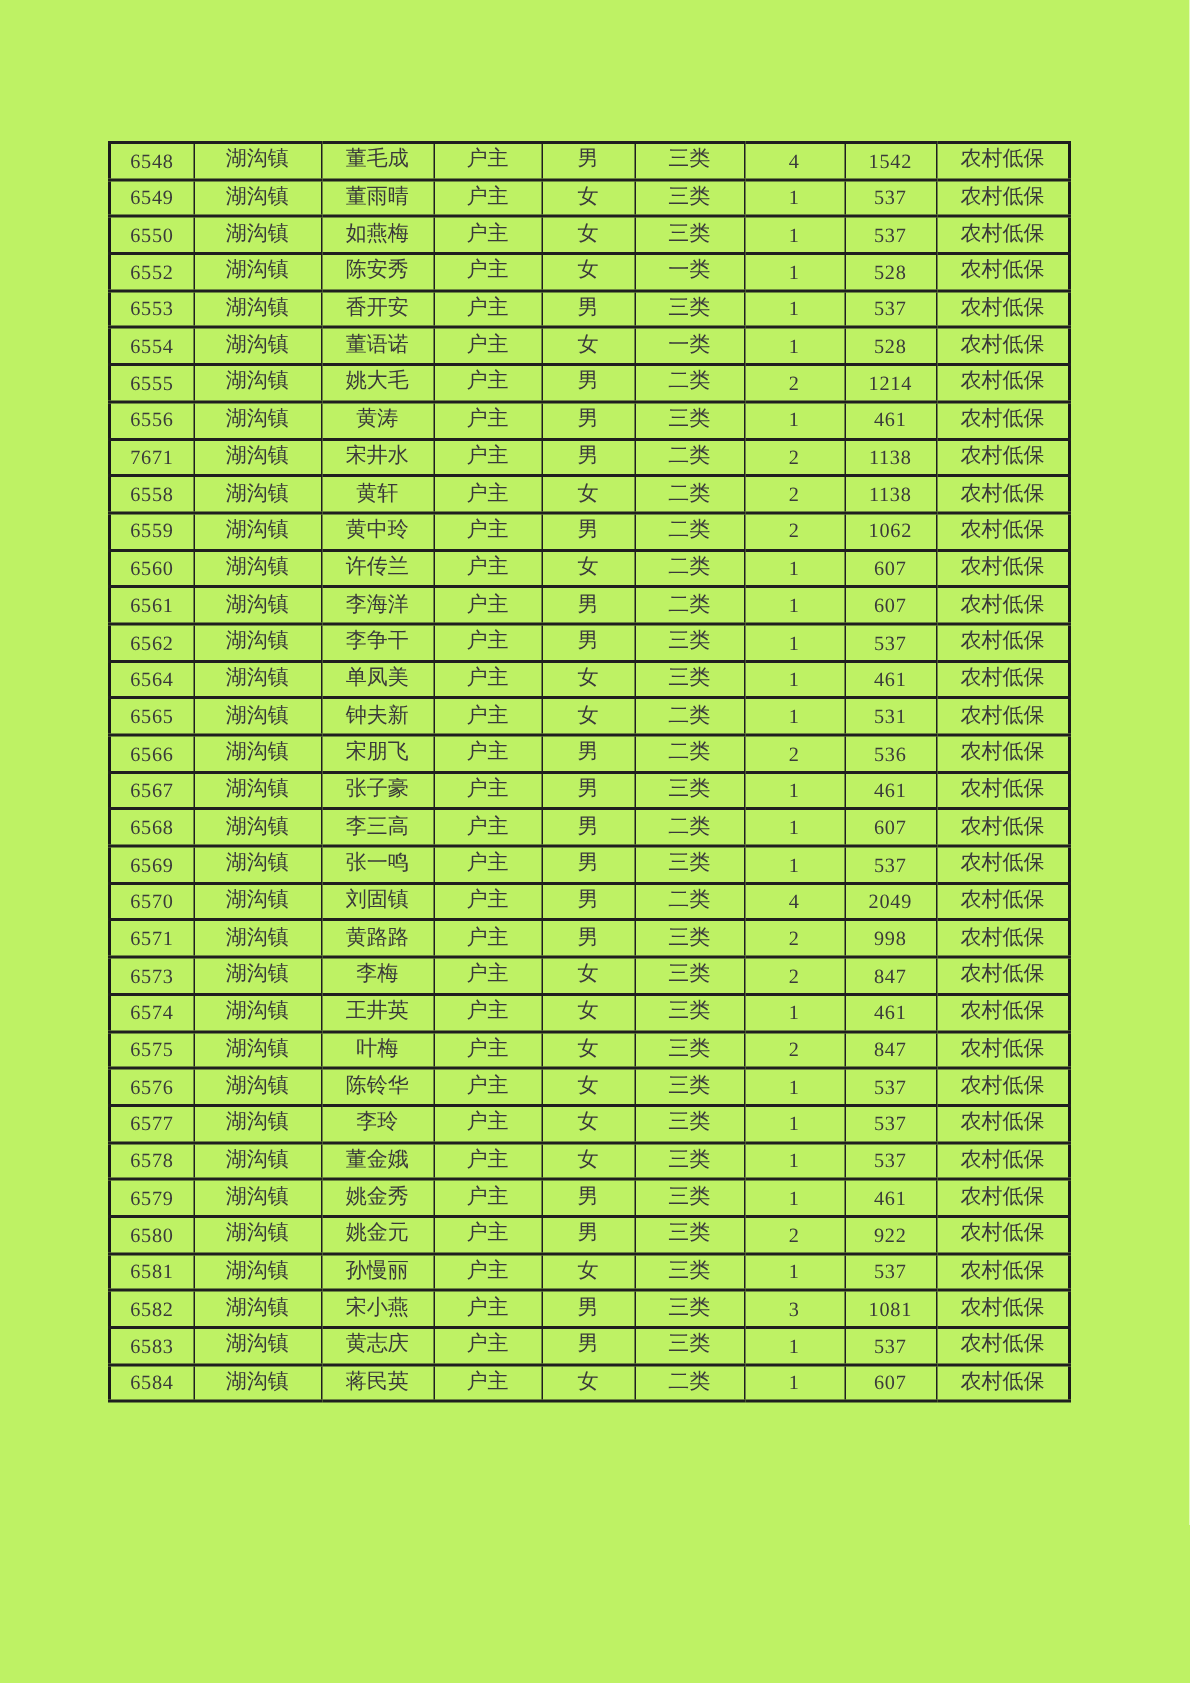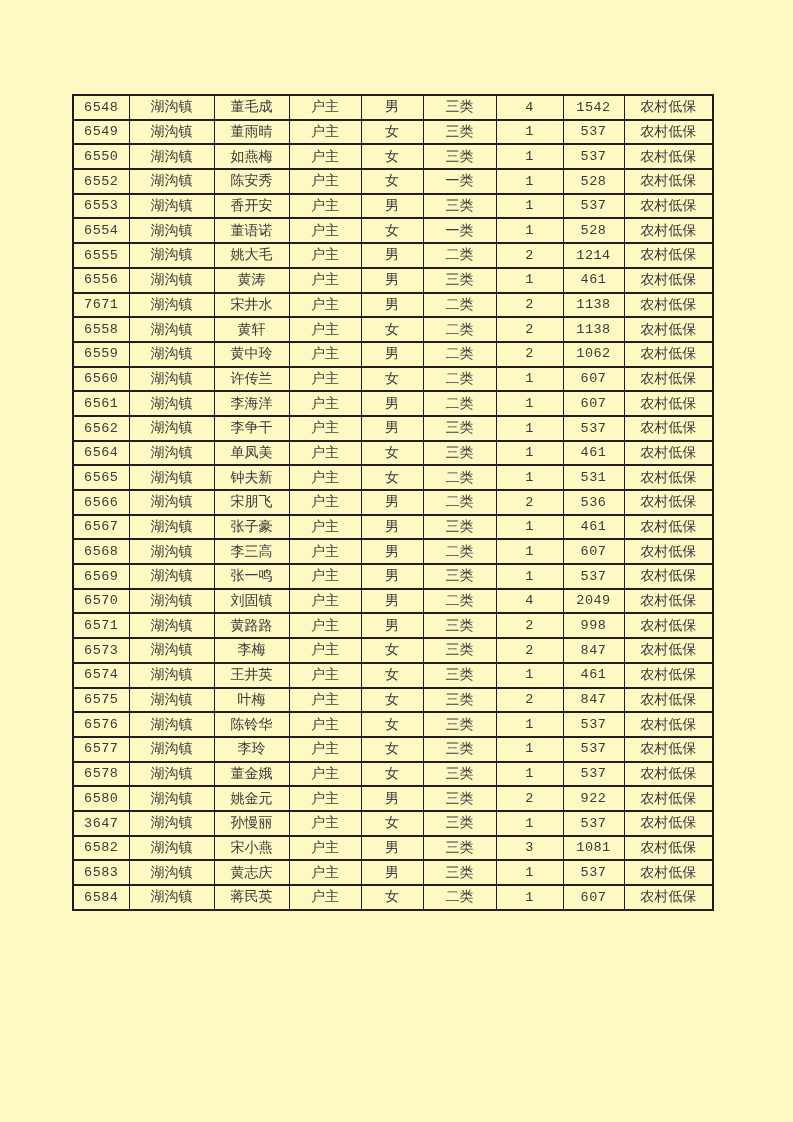--- a/index.html
+++ b/index.html
@@ -4,23 +4,23 @@
 <style>
   html, body {
     margin: 0;
     padding: 0;
     background: #ffffff;
   }
   .page {
     position: relative;
     width: 793px;
     height: 1122px;
-    background: #fef9c3;
+    background: #bef264;
     overflow: hidden;
-    font-family: Liberation Mono, monospace;
+    font-family: Liberation Serif, serif;
   }
   table.roster {
     position: absolute;
     left: 72px;
     top: 94px;
     width: 640px;
     border-collapse: collapse;
     table-layout: fixed;
     border: 2px solid #1a1a1a;
   }
@@ -363,32 +363,43 @@
       <td>湖沟镇</td>
       <td>董金娥</td>
       <td>户主</td>
       <td>女</td>
       <td>三类</td>
       <td class="num">1</td>
       <td class="num">537</td>
       <td>农村低保</td>
     </tr>
         <tr>
+      <td class="num">6579</td>
+      <td>湖沟镇</td>
+      <td>姚金秀</td>
+      <td>户主</td>
+      <td>男</td>
+      <td>三类</td>
+      <td class="num">1</td>
+      <td class="num">461</td>
+      <td>农村低保</td>
+    </tr>
+        <tr>
       <td class="num">6580</td>
       <td>湖沟镇</td>
       <td>姚金元</td>
       <td>户主</td>
       <td>男</td>
       <td>三类</td>
       <td class="num">2</td>
       <td class="num">922</td>
       <td>农村低保</td>
     </tr>
         <tr>
-      <td class="num">3647</td>
+      <td class="num">6581</td>
       <td>湖沟镇</td>
       <td>孙慢丽</td>
       <td>户主</td>
       <td>女</td>
       <td>三类</td>
       <td class="num">1</td>
       <td class="num">537</td>
       <td>农村低保</td>
     </tr>
         <tr>

